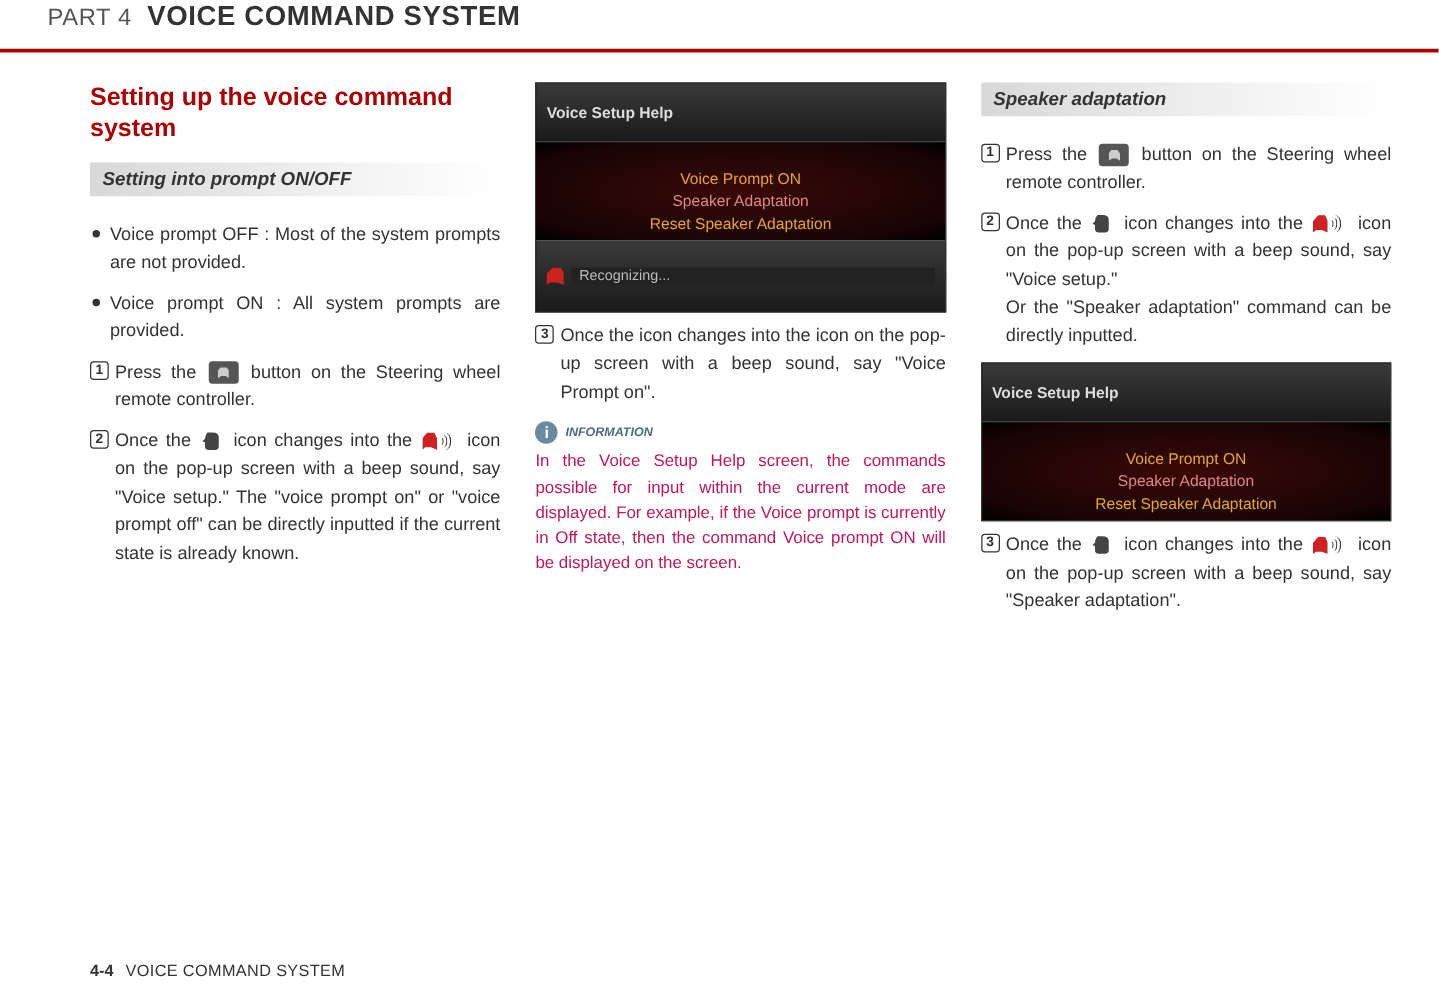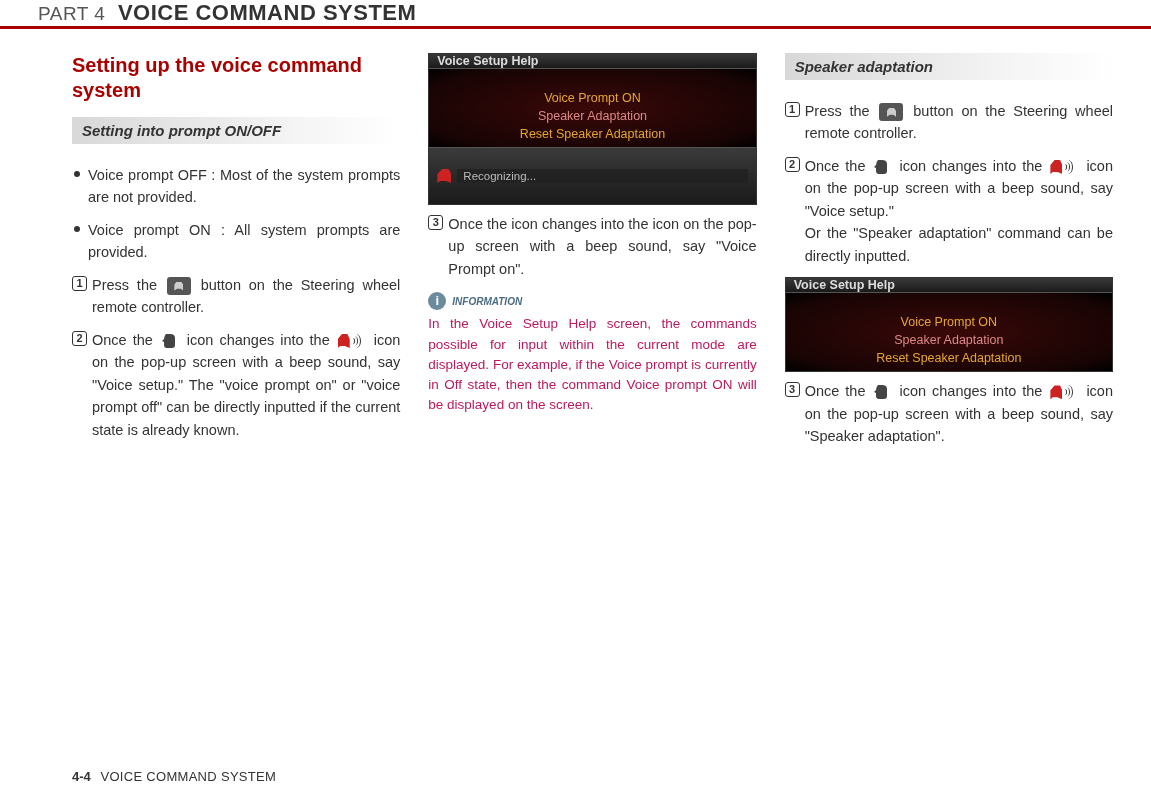--- a/index.html
+++ b/index.html
@@ -6,21 +6,21 @@
   body {
     font-family: "Myriad Pro", "Segoe UI", Arial, sans-serif;
     color: #333;
     background: #fff;
     width: 1151px;
     height: 798px;
     padding: 0;
     position: relative;
   }
   .page-header {
-    padding: 0 0 0 38px;
+    padding: 0 0 13px 38px;
     border-bottom: 3px solid #a00;
     margin-bottom: 24px;
   }
   .part-label {
     font-size: 19px;
     color: #555;
     font-weight: 400;
     letter-spacing: 0.5px;
   }
   .part-title {
@@ -137,21 +137,21 @@
   .screenshot {
     width: 100%;
     background: #000;
     border: 1px solid #333;
     margin-bottom: 8px;
     font-size: 12px;
   }
   .ss-title {
     background: linear-gradient(#3a3a3a,#1a1a1a);
     color: #ddd;
-    padding: 0 8px;
+    padding: 16px 8px;
     font-size: 12.5px;
     font-weight: 600;
     border-bottom: 1px solid #555;
   }
   .ss-body {
     background: radial-gradient(ellipse at center, #3a0808 0%, #180404 80%, #000 100%);
     padding: 20px 8px 4px 8px;
     text-align: center;
   }
   .ss-line { font-size: 12.5px; padding: 2px 0; font-weight: 500;}

